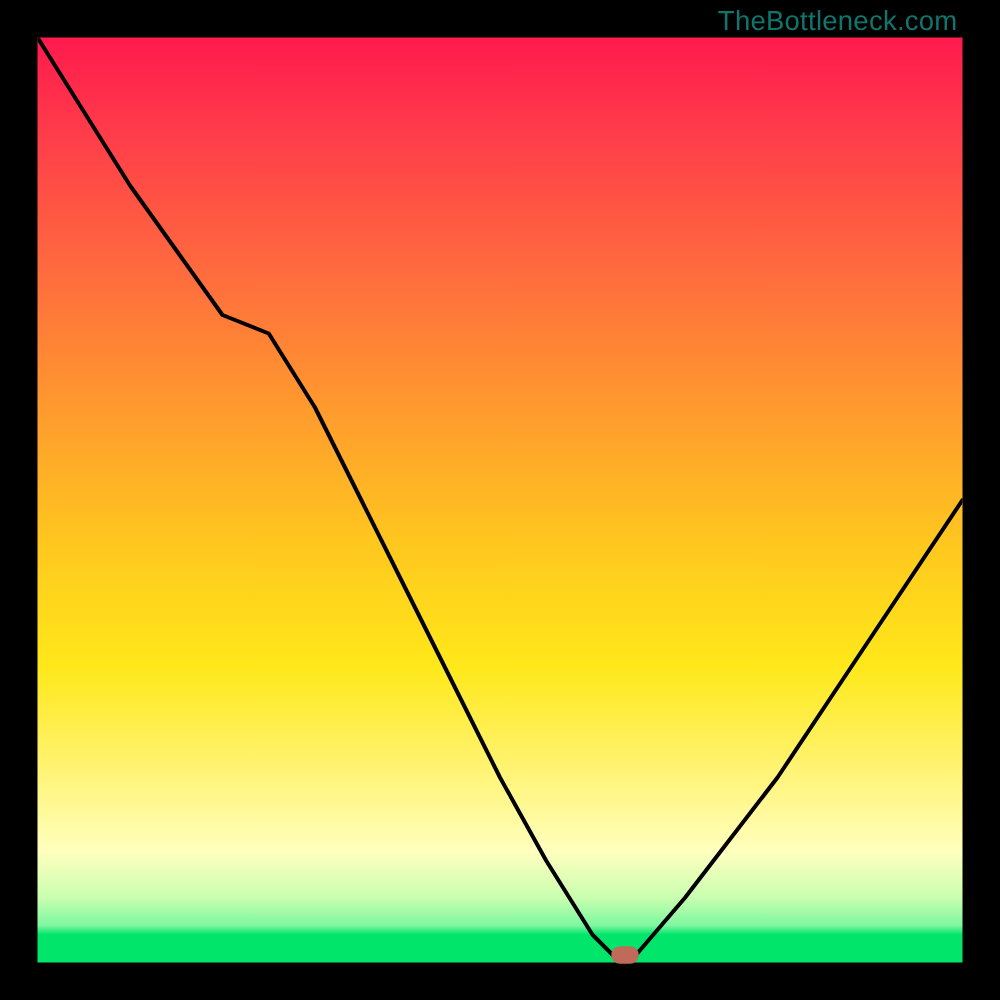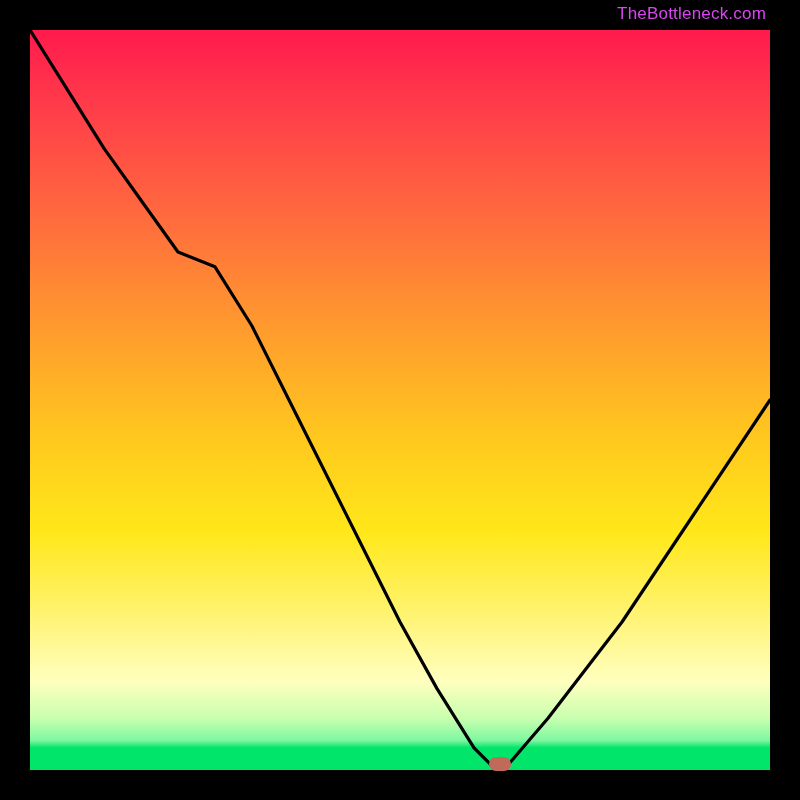--- a/index.html
+++ b/index.html
@@ -37,22 +37,22 @@
       #c9ffb0 93%,
       #7ef7a0 96%,
       #00e56a 97%,
       #00e56a 100%
     );
   }
   .watermark {
     position: absolute;
     right: 34px;
     top: 4px;
-    color: #d946ef;
-    font-size: 17px;
+    color: #0f766e;
+    font-size: 22px;
     font-weight: 500;
     letter-spacing: 0.2px;
     user-select: none;
   }
   svg.curve {
     position: absolute;
     left: 0;
     top: 0;
     width: 740px;
     height: 740px;

